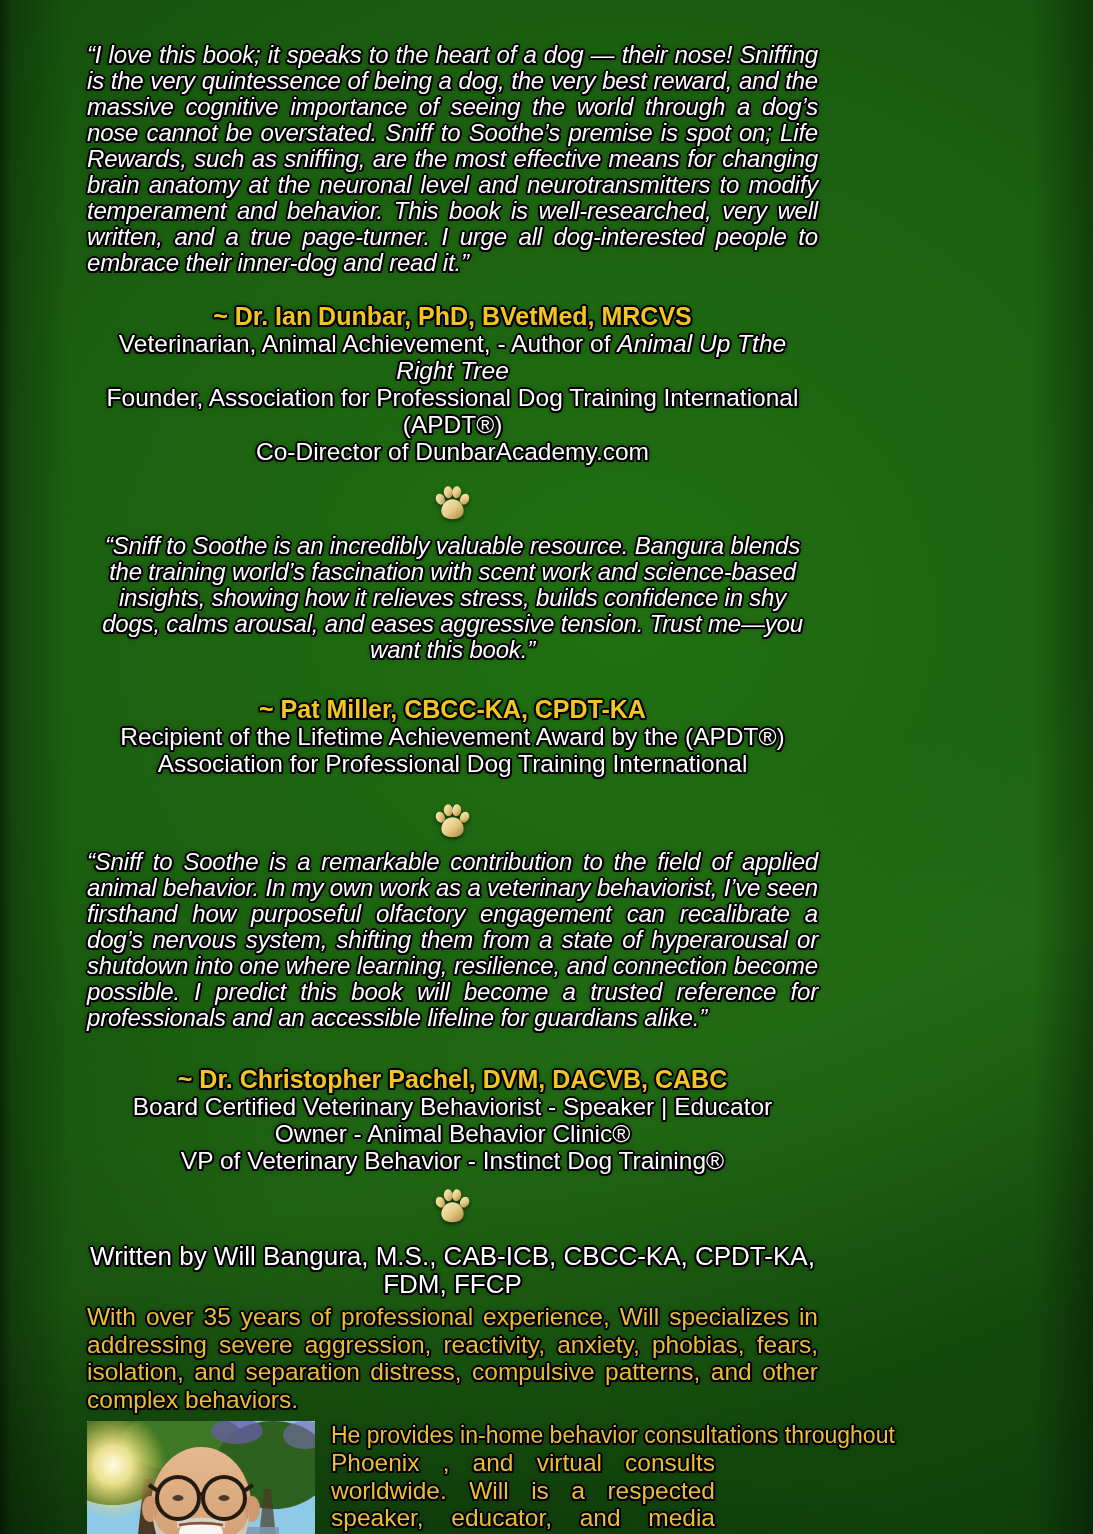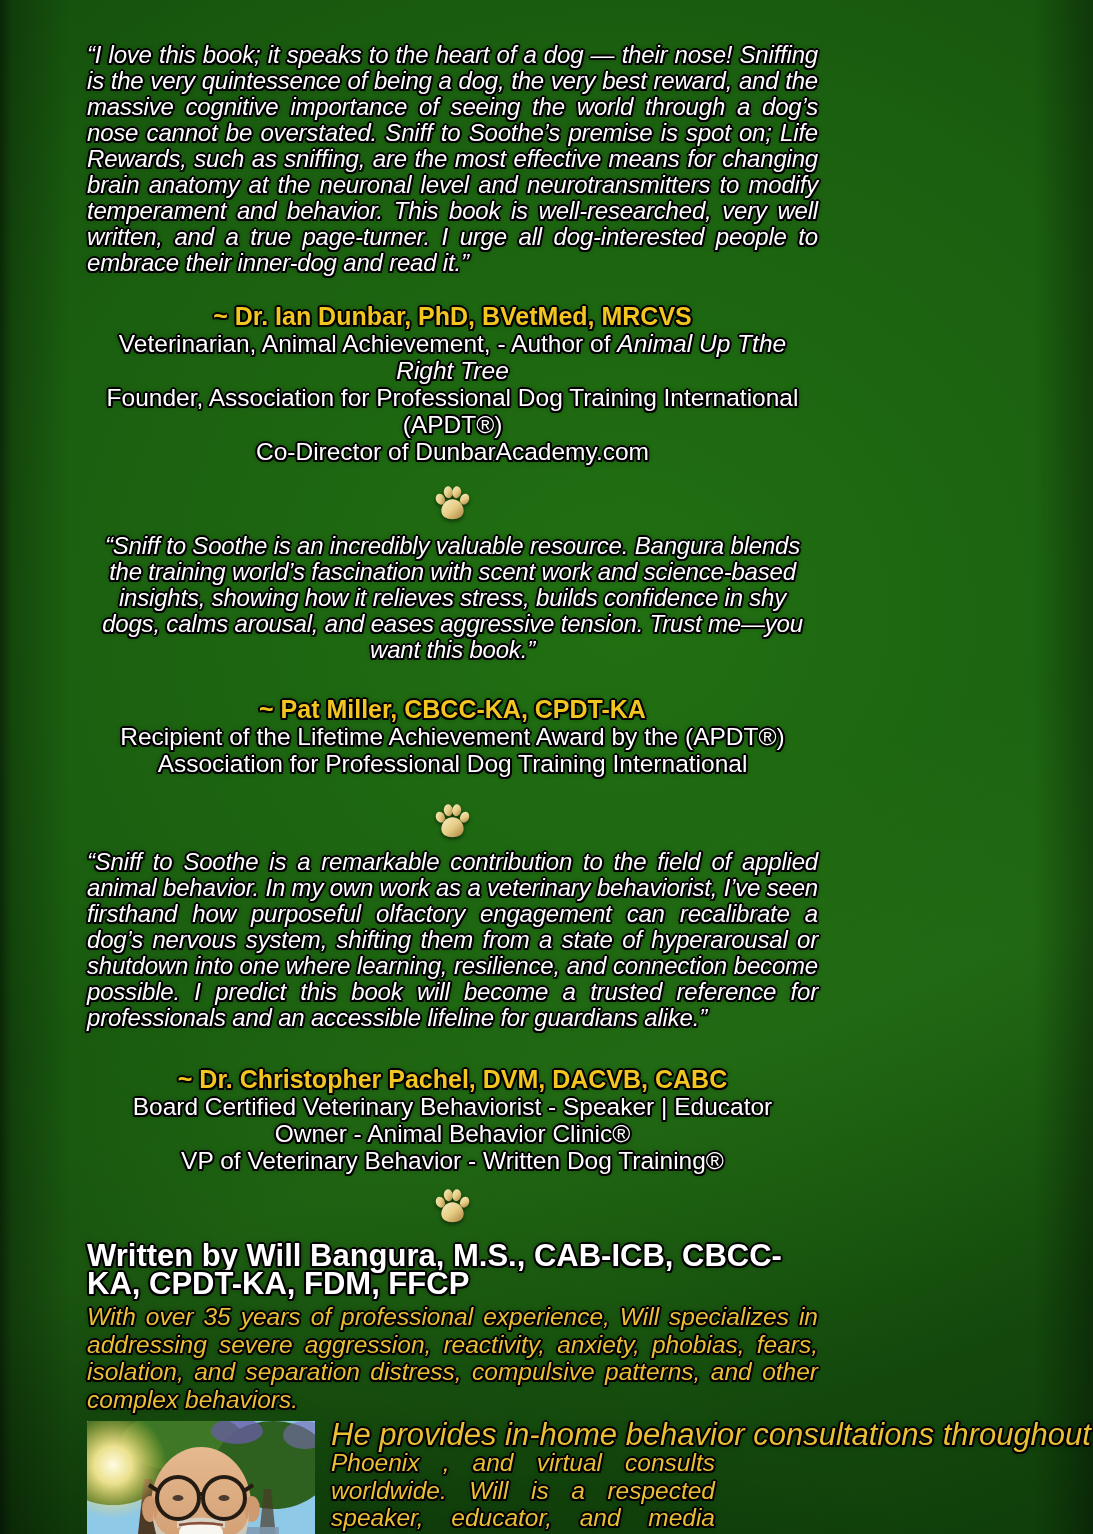--- a/index.html
+++ b/index.html
@@ -53,40 +53,40 @@
     line-height:27px;
   }
   .attr-line em{font-style:italic;}
   .paw-row{text-align:center;line-height:0;}
   .paw-row svg{
     width:41px;height:38px;
     filter:drop-shadow(0 2px 2px rgba(0,0,0,0.55));
   }
   .written{
     color:var(--text-white);
-    font-weight:bold;
-    text-align:left;
-    font-size:31px;
+    font-weight:normal;
+    text-align:center;
+    font-size:26px;
     line-height:28px;
   }
-  .yellow{color:var(--body-yellow);font-style:italic;}
+  .yellow{color:var(--body-yellow);}
   .intro{
     font-size:24.5px;
     line-height:27.5px;
     text-align:justify;
   }
   .bio-row{display:flex;align-items:flex-start;}
   .photo{
     flex:0 0 228px;
     width:228px;height:220px;
     display:block;
   }
   .bio-right{padding-left:16px;}
   .consult-line{
-    font-size:31px;
+    font-size:23px;
     line-height:28px;
     white-space:nowrap;
   }
   .details{
     width:384px;
     font-size:24.5px;
     line-height:27.5px;
     text-align:justify;
   }
   .site{
@@ -163,21 +163,21 @@
       <path d="M22 17 C28.5 17 34 23 34 29.5 C34 36 28.5 38.5 22 38.5 C15.5 38.5 10 36 10 29.5 C10 23 15.5 17 22 17 Z" fill="url(#pawGrad)"></path>
     </svg>
   </div>
 
   <section>
     <p class="quote q-justify ol mt-q3">“Sniff to Soothe is a remarkable contribution to the field of applied animal behavior. In my own work as a veterinary behaviorist, I’ve seen firsthand how purposeful olfactory engagement can recalibrate a dog’s nervous system, shifting them from a state of hyperarousal or shutdown into one where learning, resilience, and connection become possible. I predict this book will become a trusted reference for professionals and an accessible lifeline for guardians alike.”</p>
     <div class="attr mt-attr3">
       <div class="attr-name ol">~ Dr. Christopher Pachel, DVM, DACVB, CABC</div>
       <div class="attr-line ol">Board Certified Veterinary Behaviorist - Speaker | Educator</div>
       <div class="attr-line ol">Owner - Animal Behavior Clinic®</div>
-      <div class="attr-line ol">VP of Veterinary Behavior - Written Dog Training®</div>
+      <div class="attr-line ol">VP of Veterinary Behavior - Instinct Dog Training®</div>
     </div>
   </section>
 
   <div class="paw-row mt-paw3">
     <svg viewBox="0 0 44 40">
       <ellipse cx="9" cy="17" rx="4.8" ry="6" transform="rotate(-24 9 17)" fill="url(#pawGrad)"></ellipse>
       <ellipse cx="17.5" cy="9.5" rx="4.8" ry="6.4" transform="rotate(-7 17.5 9.5)" fill="url(#pawGrad)"></ellipse>
       <ellipse cx="26.5" cy="9.5" rx="4.8" ry="6.4" transform="rotate(7 26.5 9.5)" fill="url(#pawGrad)"></ellipse>
       <ellipse cx="35" cy="17" rx="4.8" ry="6" transform="rotate(24 35 17)" fill="url(#pawGrad)"></ellipse>
       <path d="M22 17 C28.5 17 34 23 34 29.5 C34 36 28.5 38.5 22 38.5 C15.5 38.5 10 36 10 29.5 C10 23 15.5 17 22 17 Z" fill="url(#pawGrad)"></path>

